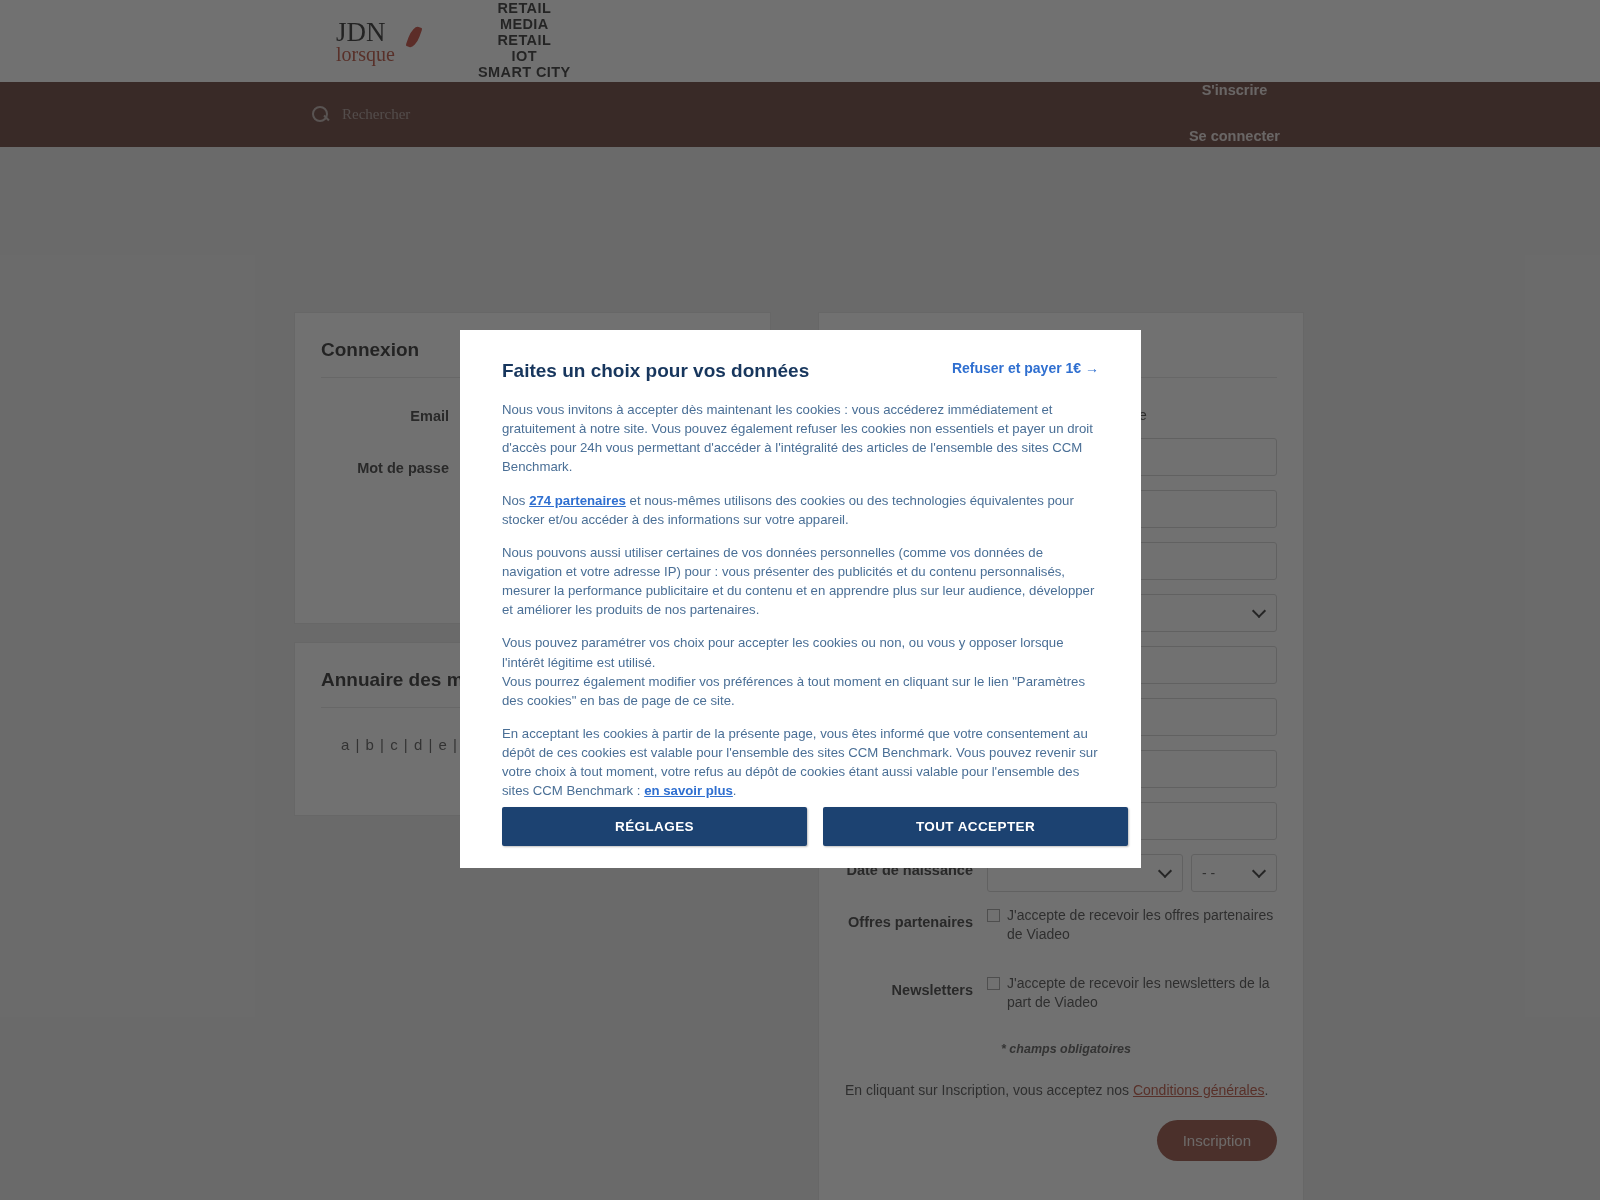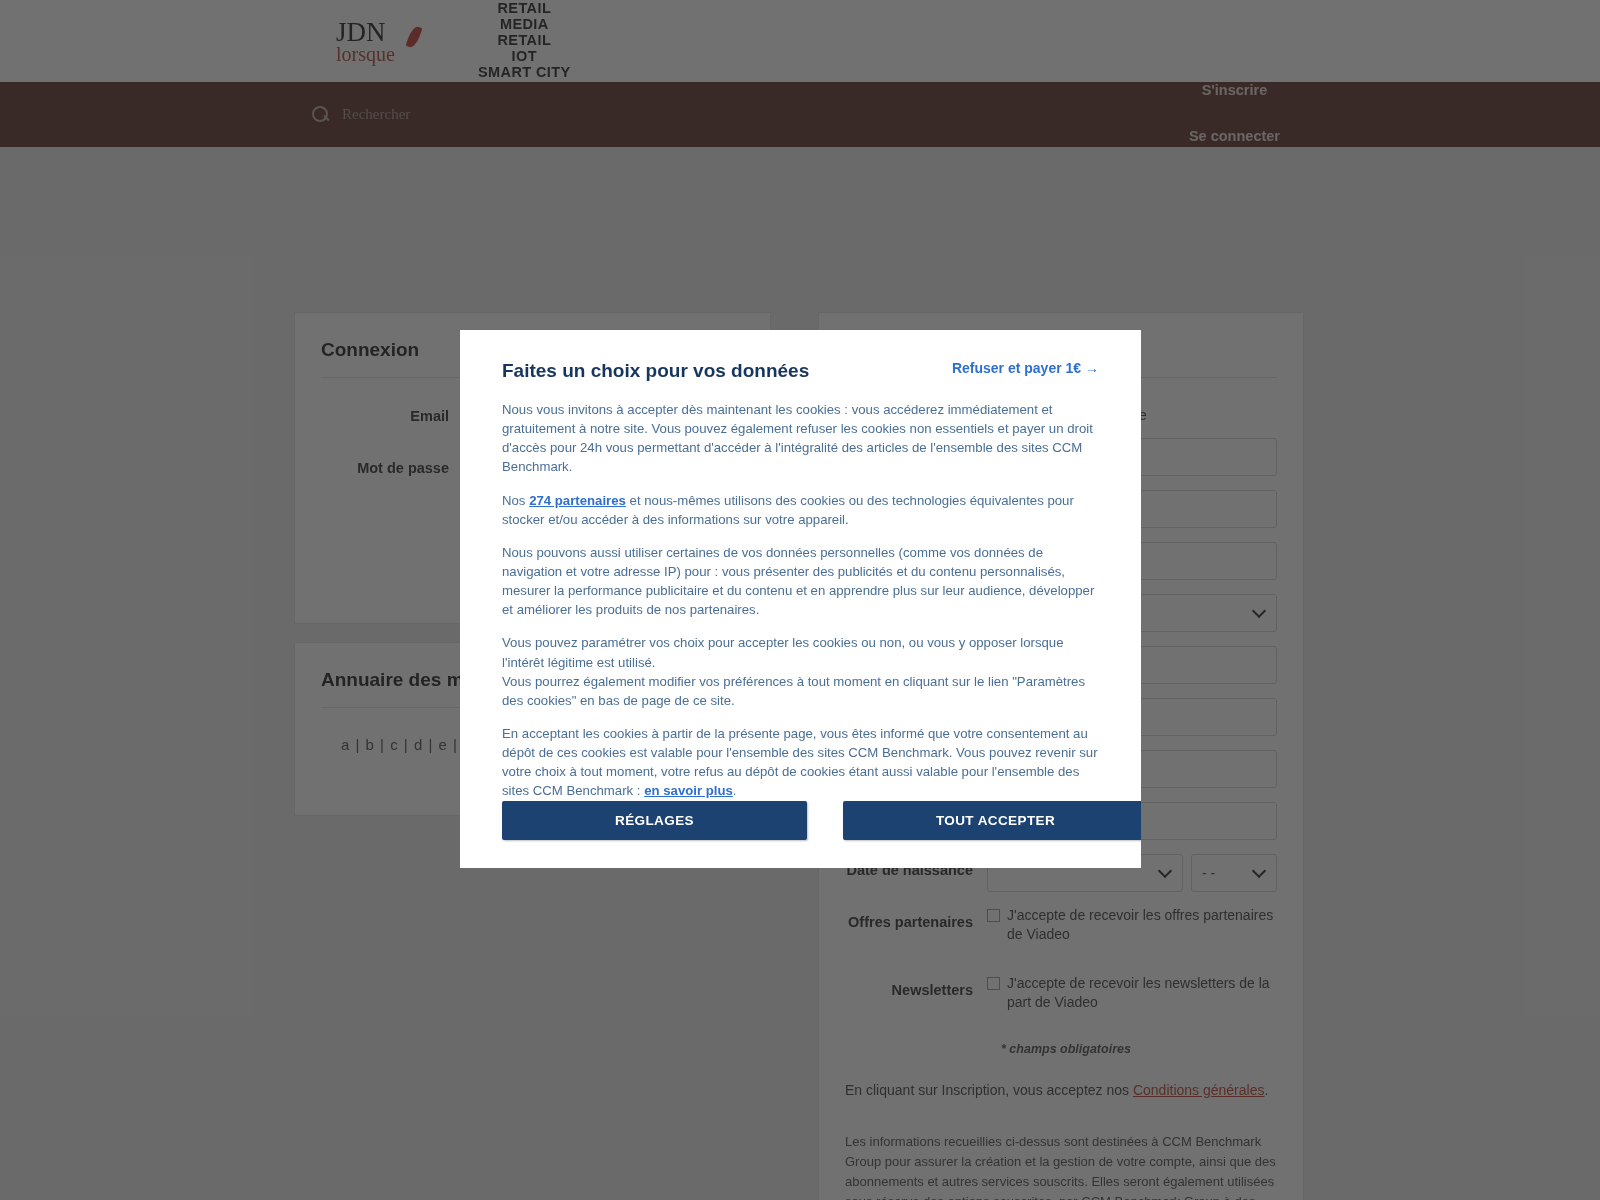--- a/index.html
+++ b/index.html
@@ -219,22 +219,22 @@
     font-size: 19px; font-weight: 700; color: #17365d;
     margin: 12px 0 18px 0;
   }
   .modal-p {
     font-size: 13.2px; line-height: 1.45;
     color: #4a6f96; margin: 0 0 14px 0;
   }
   .modal-p a { color: #2f6fd0; font-weight: 700; }
   .modal-p a.plain { font-weight: 700; text-decoration: underline; }
   .modal-btns {
-    position: absolute; left: 42px; bottom: 28px;
-    display: flex; gap: 36px;
+    position: absolute; left: 42px; bottom: 22px;
+    display: flex; gap: 16px;
   }
   .mbtn {
     width: 305px; height: 39px;
     background: #1c4271; color: #ffffff;
     border: none; border-radius: 2px;
     font-size: 13.5px; font-weight: 700; letter-spacing: 0.4px;
     font-family: "Liberation Sans", sans-serif;
     box-shadow: 1px 1px 2px rgba(0,0,0,0.25);
   }
 </style>
@@ -395,20 +395,23 @@
               <span class="chk-text">J'accepte de recevoir les newsletters de la part de Viadeo</span>
             </div>
           </div>
 
           <div class="req-note">* champs obligatoires</div>
 
           <div class="cgv">
             <span>En cliquant sur Inscription, vous acceptez nos </span><a href="#">Conditions générales</a><span>.</span>
           </div>
 
+          <div class="submit-wrap">
+            <button class="btn-submit">Inscription</button>
+          </div>
 
           <div class="legal">Les informations recueillies ci-dessus sont destinées à CCM Benchmark Group pour assurer la création et la gestion de votre compte, ainsi que des abonnements et autres services souscrits. Elles seront également utilisées sous réserve des options souscrites, par CCM Benchmark Group à des fins de ciblage publicitaire et prospection commerciale au sein du Groupe Le Figaro, ainsi qu'avec nos partenaires commerciaux.</div>
         </div>
       </div>
 
     </div>
   </div>
 </div>
 
 <div id="overlay"></div>

